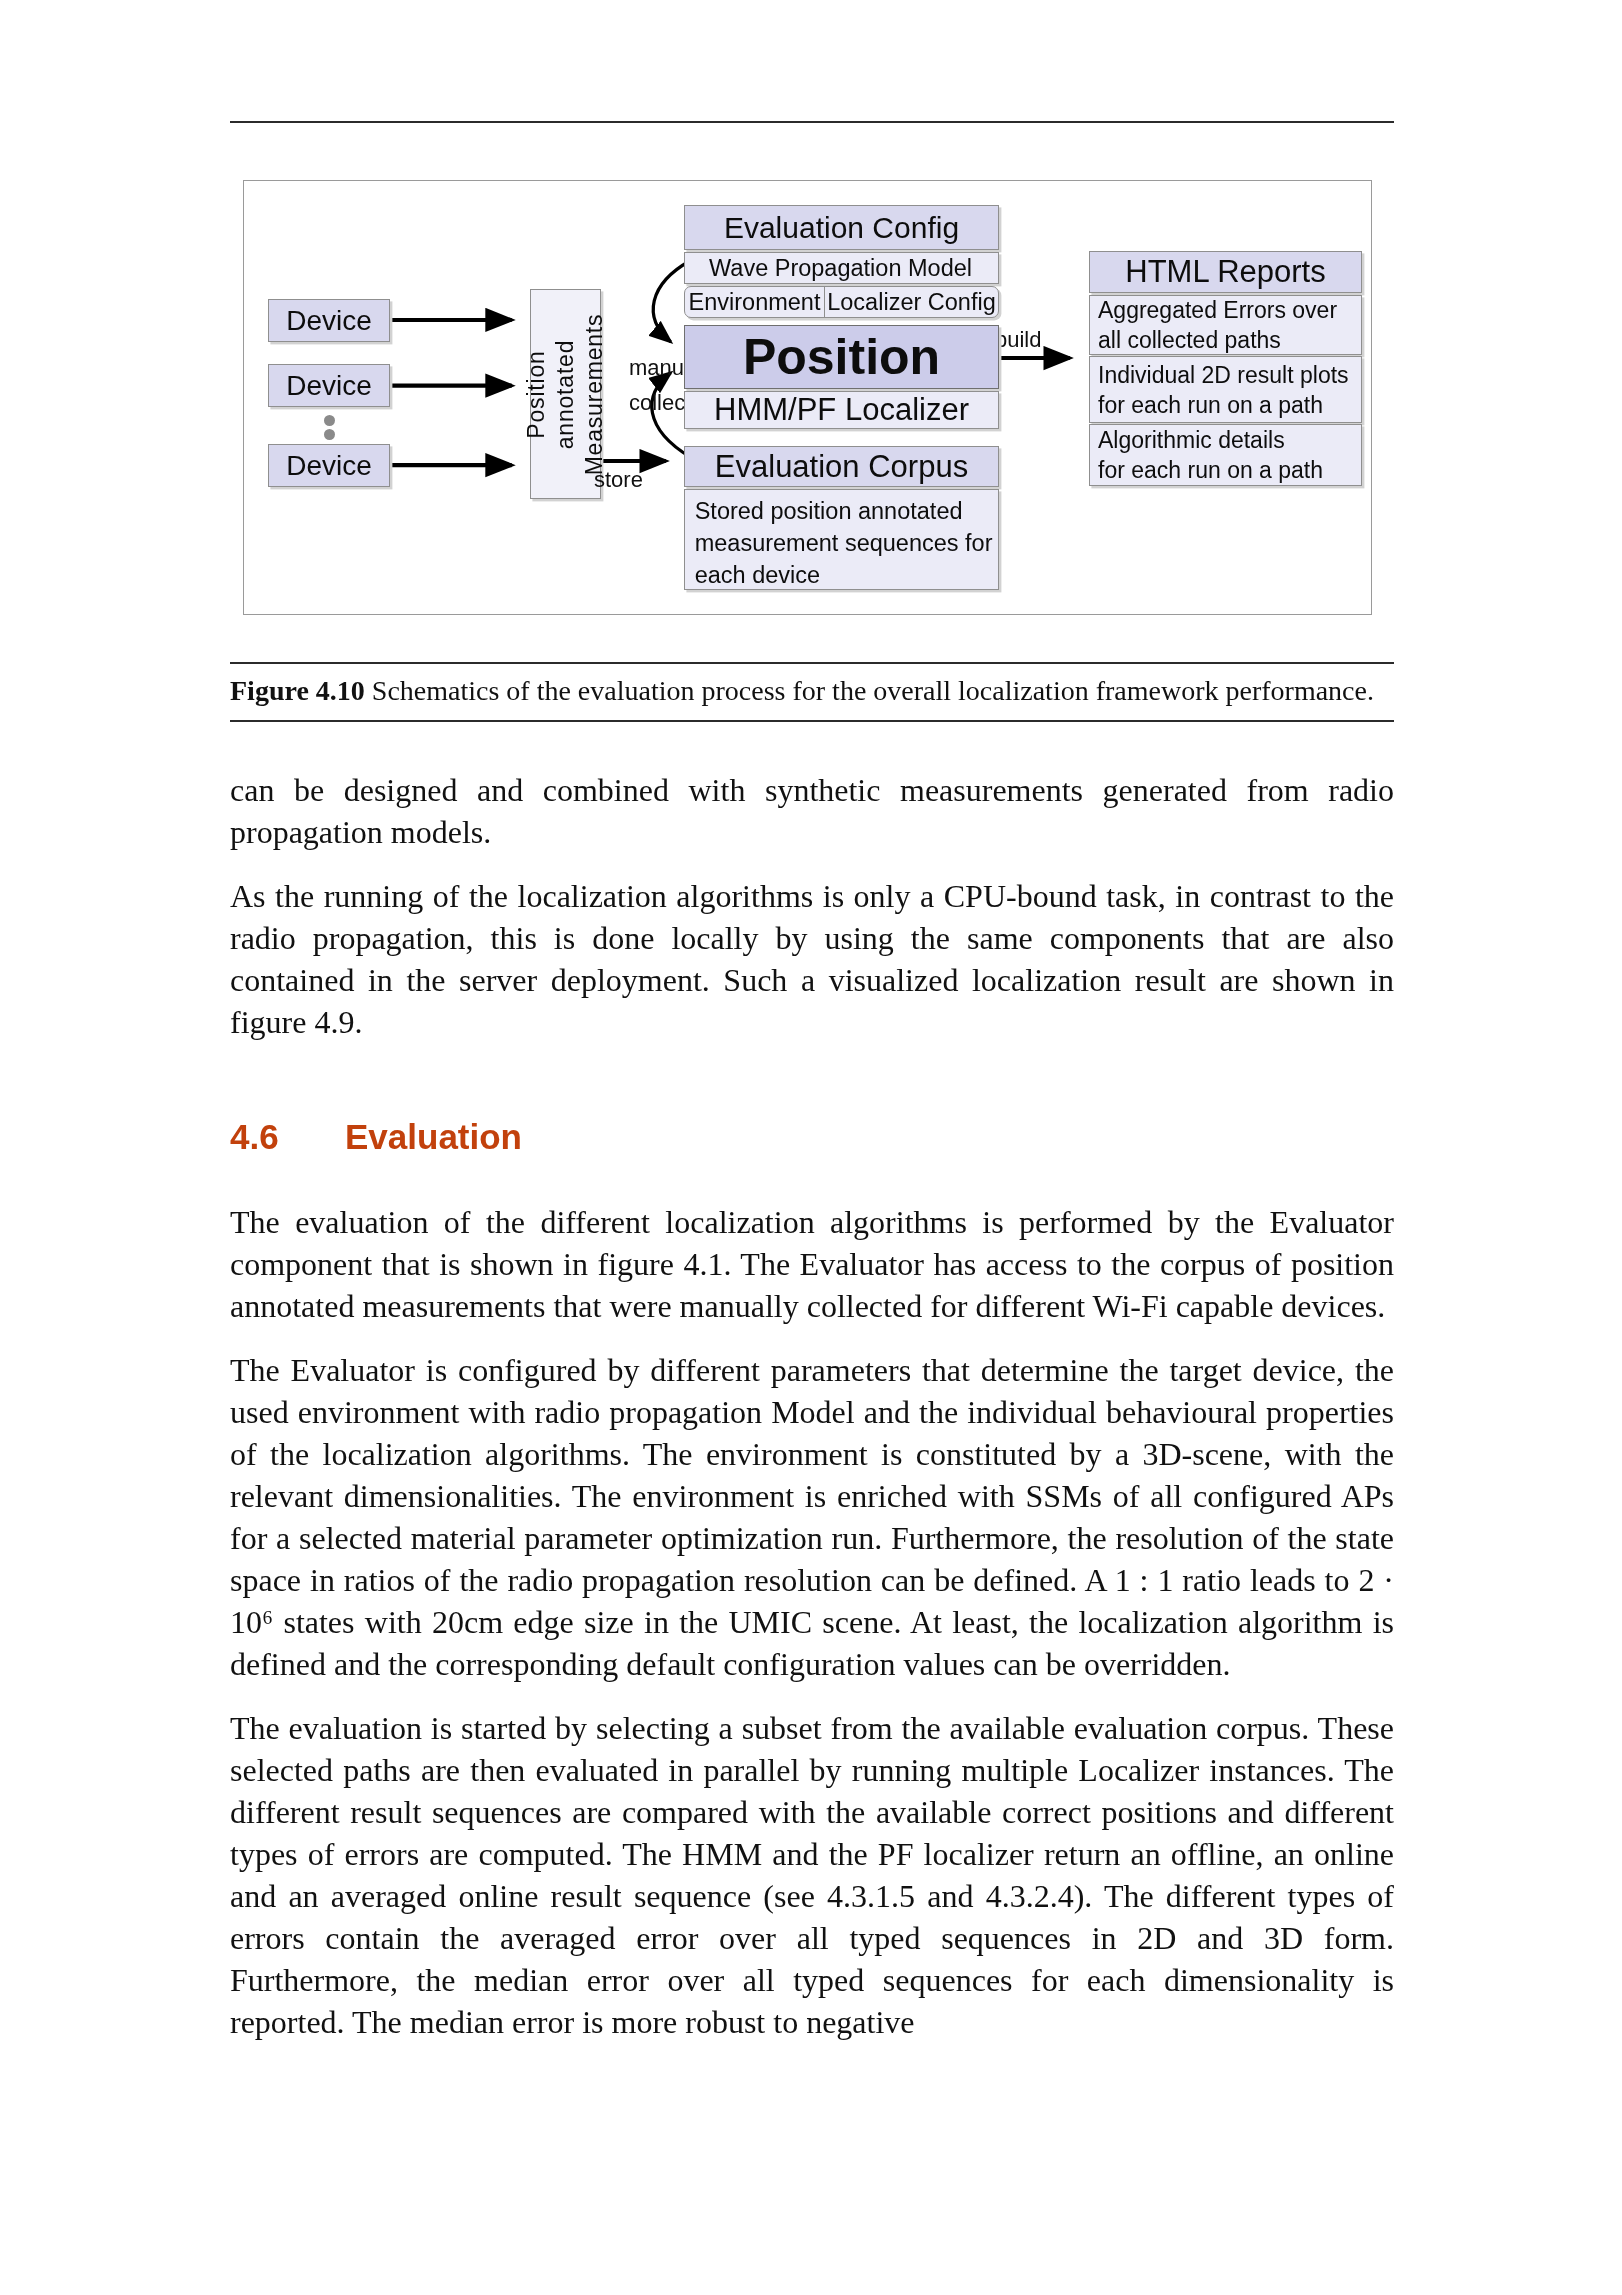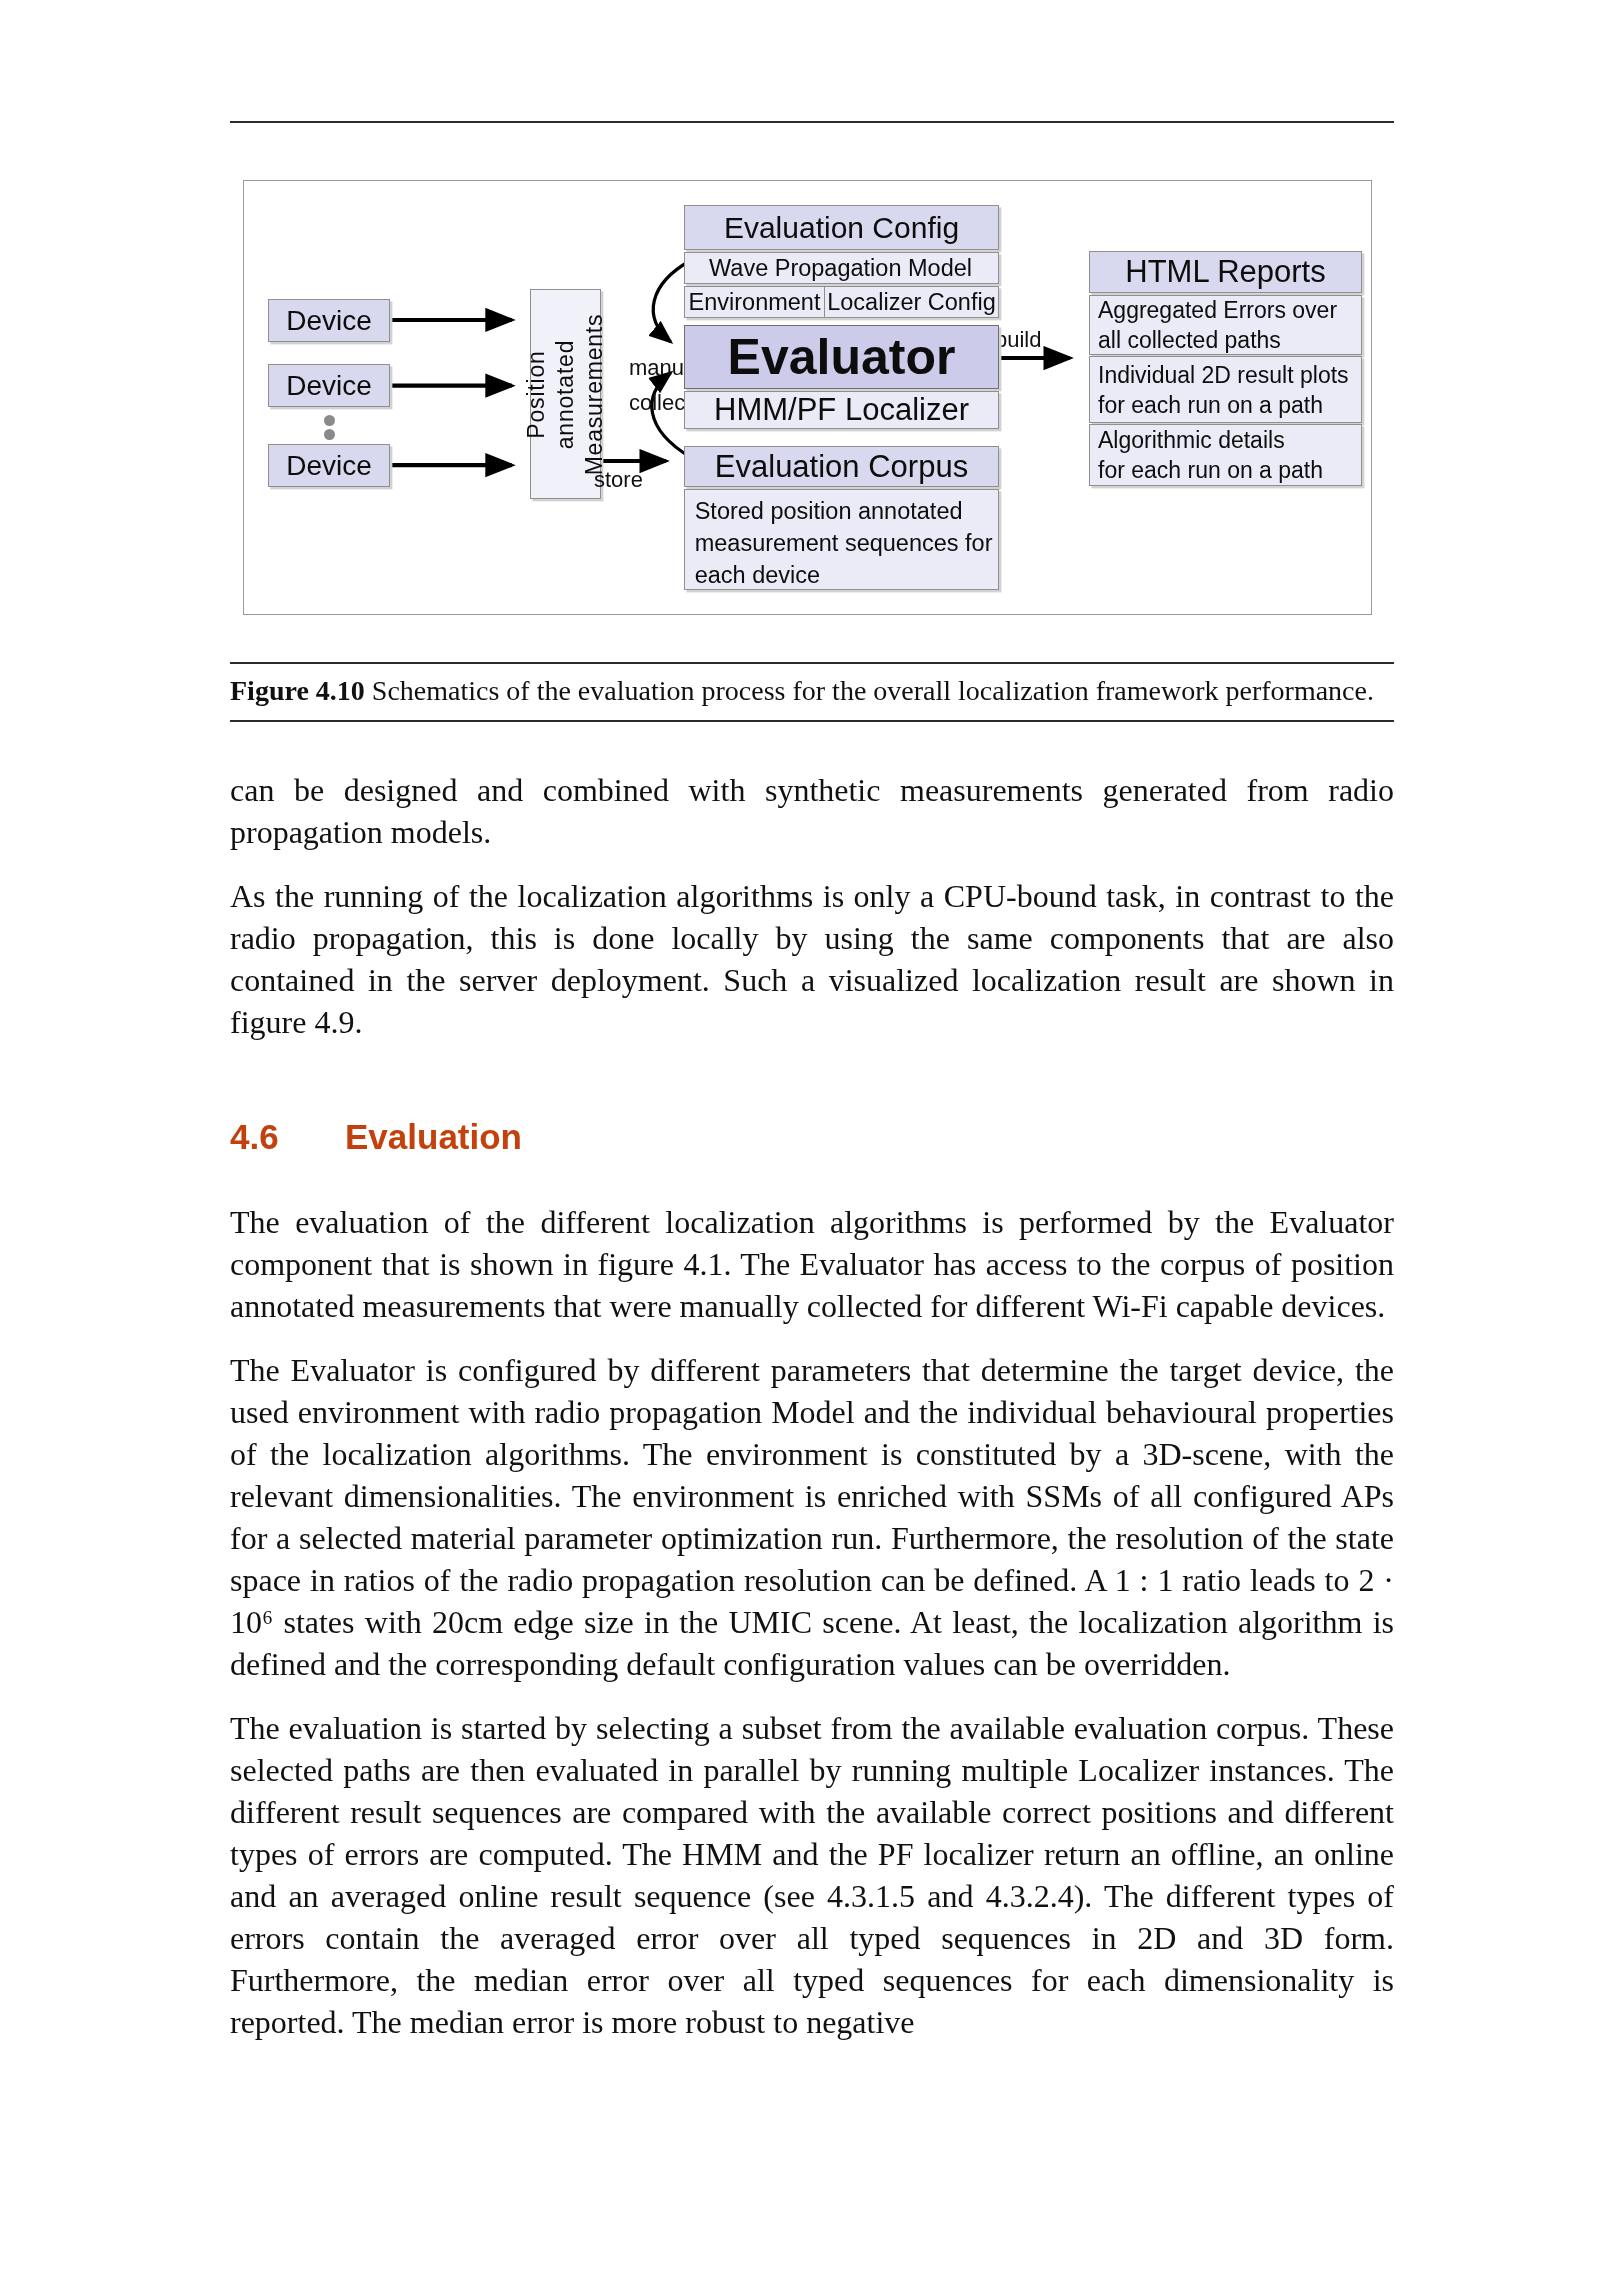--- a/index.html
+++ b/index.html
@@ -26,21 +26,21 @@
   .device{left:24px;width:122px;height:43px;font-size:28px;}
   .dev1{top:118px;} .dev2{top:183px;} .dev3{top:263px;}
   .dot{position:absolute;left:80px;width:11.4px;height:11.4px;border-radius:50%;background:#8a8a8a;}
   .dot1{top:234px;} .dot2{top:248px;}
   .vbox{left:286px;top:108px;width:71px;height:210px;}
   .vbox .rot{transform:rotate(-90deg);white-space:pre-line;text-align:center;
              font-size:23px;line-height:29px;letter-spacing:0.8px;}
   .midcol{left:440px;width:315px;}
   .cfg-head{top:24px;height:45px;font-size:30px;}
   .cfg-row1{top:71px;height:32px;font-size:23.5px;justify-content:flex-start;padding-left:24px;}
-  .cfg-row2{top:105px;height:32px;padding:0;}
+  .cfg-row2{top:105px;height:32px;padding:0;border-radius:7px;}
   .cfg-row2 .cellL{width:139px;height:100%;display:flex;align-items:center;justify-content:center;
                    font-size:23.5px;box-sizing:border-box;}
   .cfg-row2 .cellR{width:174px;height:100%;display:flex;align-items:center;justify-content:center;
                    font-size:23.5px;border-left:1.6px solid #8f8f8f;box-sizing:border-box;}
   .evaluator{top:144px;height:64px;font-size:50px;font-weight:700;border-color:#6f6f6f;}
   .hmm{top:210px;height:38px;font-size:31px;}
   .corpus-head{top:265px;height:41px;font-size:31px;}
   .corpus-body{top:308px;height:101px;font-size:23.5px;line-height:32px;
                justify-content:flex-start;align-items:flex-start;padding:4.9px 0 0 9.7px;
                white-space:pre-line;text-align:left;}
@@ -122,21 +122,21 @@
       <span>Evaluation Config</span>
     </div>
     <div class="fbox fill-light midcol cfg-row1">
       <span>Wave Propagation Model</span>
     </div>
     <div class="fbox fill-light midcol cfg-row2">
       <span class="cellL">Environment</span>
       <span class="cellR">Localizer Config</span>
     </div>
     <div class="fbox fill-eval midcol evaluator">
-      <span>Evaluator</span>
+      <span>Position</span>
     </div>
     <div class="fbox fill-light midcol hmm">
       <span>HMM/PF Localizer</span>
     </div>
     <div class="fbox fill-head midcol corpus-head">
       <span>Evaluation Corpus</span>
     </div>
     <div class="fbox fill-light midcol corpus-body">Stored position annotated
 measurement sequences for
 each device</div>

